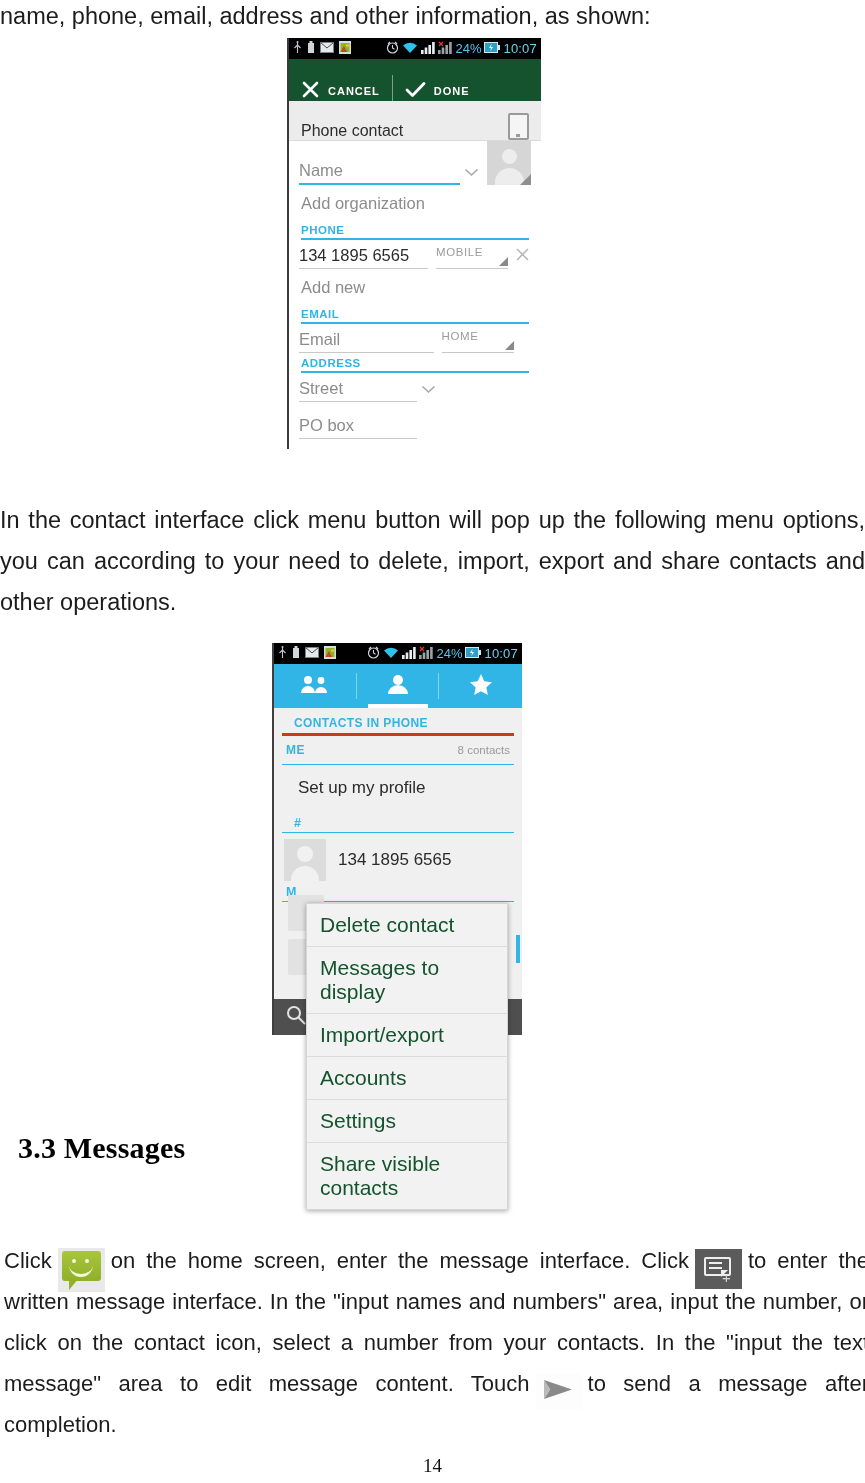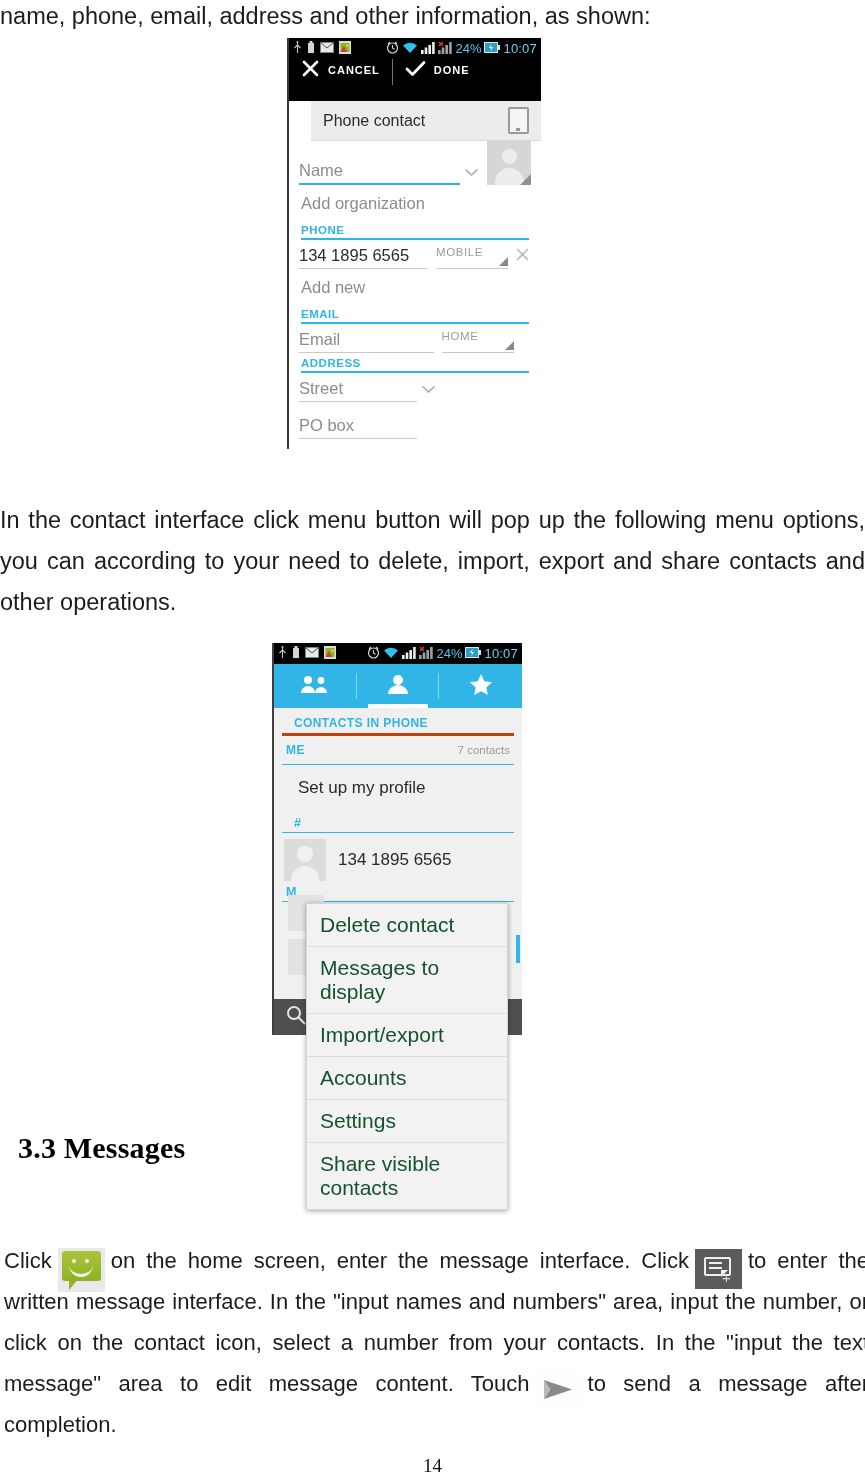--- a/index.html
+++ b/index.html
@@ -175,24 +175,24 @@
     color: #4fc3ea;
     font-size: 12.5px;
   }
   .sb-left { display: flex; align-items: center; gap: 5px; }
   .sb-right { display: flex; align-items: center; gap: 3px; margin-left: auto; }
   .sb-ico { display: inline-block; }
   .sb-time { color: #6fd0f0; font-size: 13px; letter-spacing: .2px; }
   .sb-pct { color: #57c6ec; font-size: 13px; }
 
   .actionbar {
-    background: #000000;
+    background: #14532d;
     height: 42px;
     display: flex;
-    align-items: flex-start;
+    align-items: flex-end;
     color: #ffffff;
   }
   .ab-item {
     display: flex;
     align-items: center;
     gap: 8px;
     padding: 0 12px;
     font-size: 11px;
     font-weight: bold;
     letter-spacing: 1px;
@@ -200,25 +200,24 @@
   .ab-sep {
     width: 1px; height: 26px;
     background: rgba(255,255,255,.45);
   }
   .ab-x, .ab-check { display: block; }
 
   .acct-row {
     background: #ececec;
     height: 40px;
     display: flex;
-    align-items: center;
+    align-items: flex-end;
     padding: 0 12px;
     border-bottom: 1px solid #dadada;
     box-sizing: border-box;
-    margin-left: 22px;
   }
   .acct-label { font-size: 16px; color: #2c2c2c; }
   .acct-phone-ico {
     margin-left: auto;
     width: 17px; height: 23px;
     border: 2px solid #9a9a9a;
     border-radius: 2px;
     position: relative;
     background: #f5f5f5;
   }
@@ -758,21 +757,21 @@
               <path d="M12 1 L15.3 8.3 L23 9.2 L17.3 14.4 L18.9 22 L12 18.2 L5.1 22 L6.7 14.4 L1 9.2 L8.7 8.3 Z" fill="#fff"></path>
             </svg>
         </span>
       </div>
     </div>
 
     <div class="contacts-body">
       <div class="ci-head">CONTACTS IN PHONE</div>
       <div class="me-row">
         <span class="me-label">ME</span>
-        <span class="me-count">7 contacts</span>
+        <span class="me-count">8 contacts</span>
       </div>
       <div class="profile-row">Set up my profile</div>
       <div class="hash-row">#</div>
 
       <div class="contact-row">
         <span class="contact-av">
           <span class="head"></span>
           <span class="body"></span>
         </span>
         <span class="contact-name">134 1895 6565</span>

